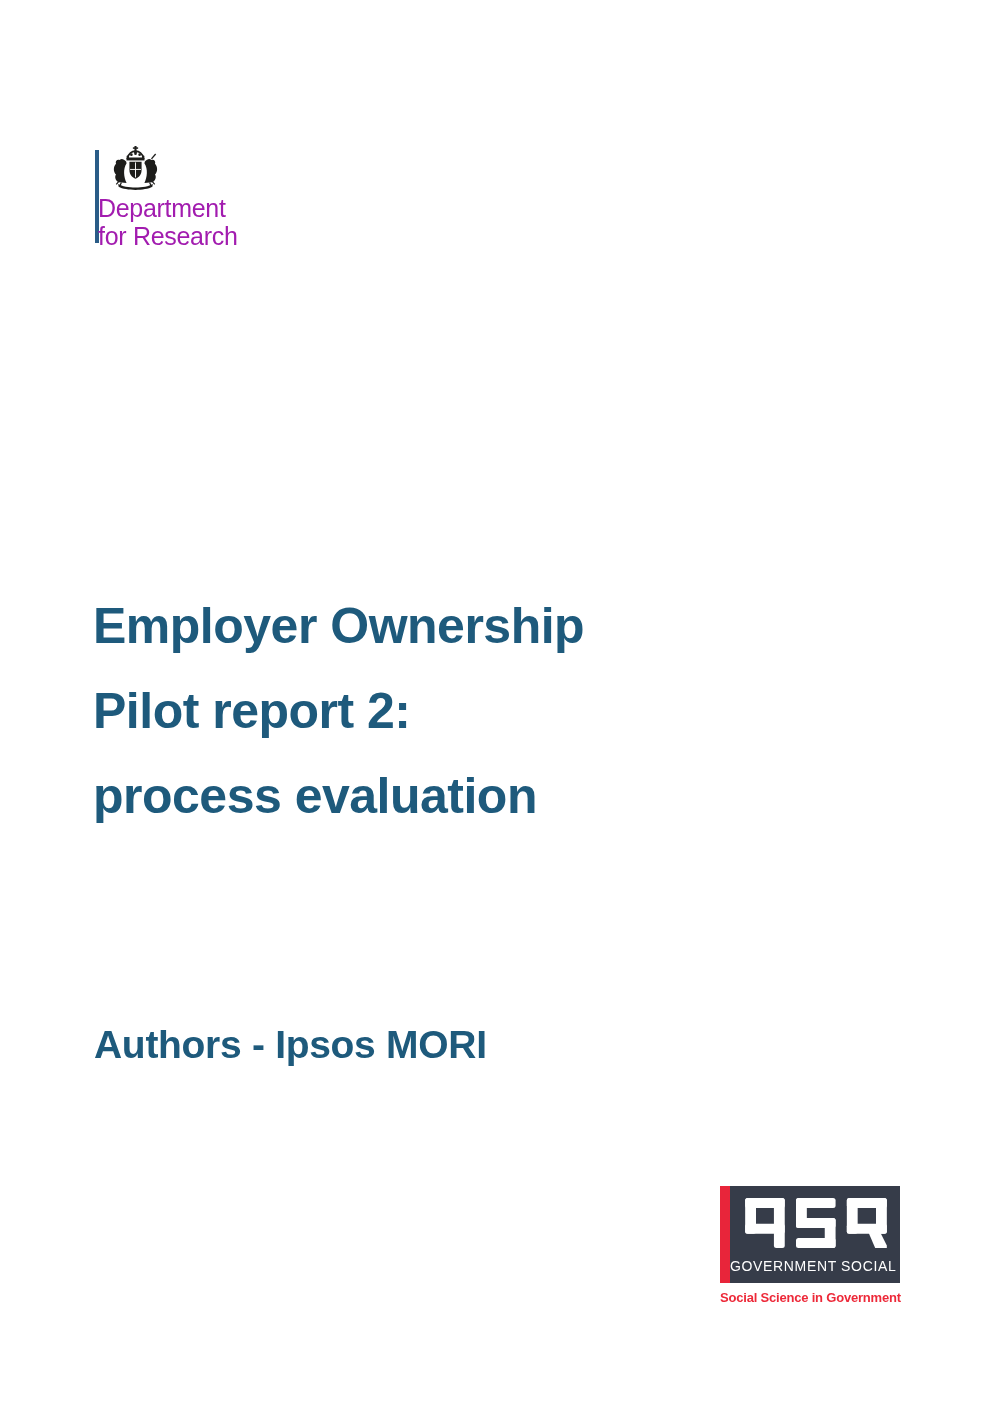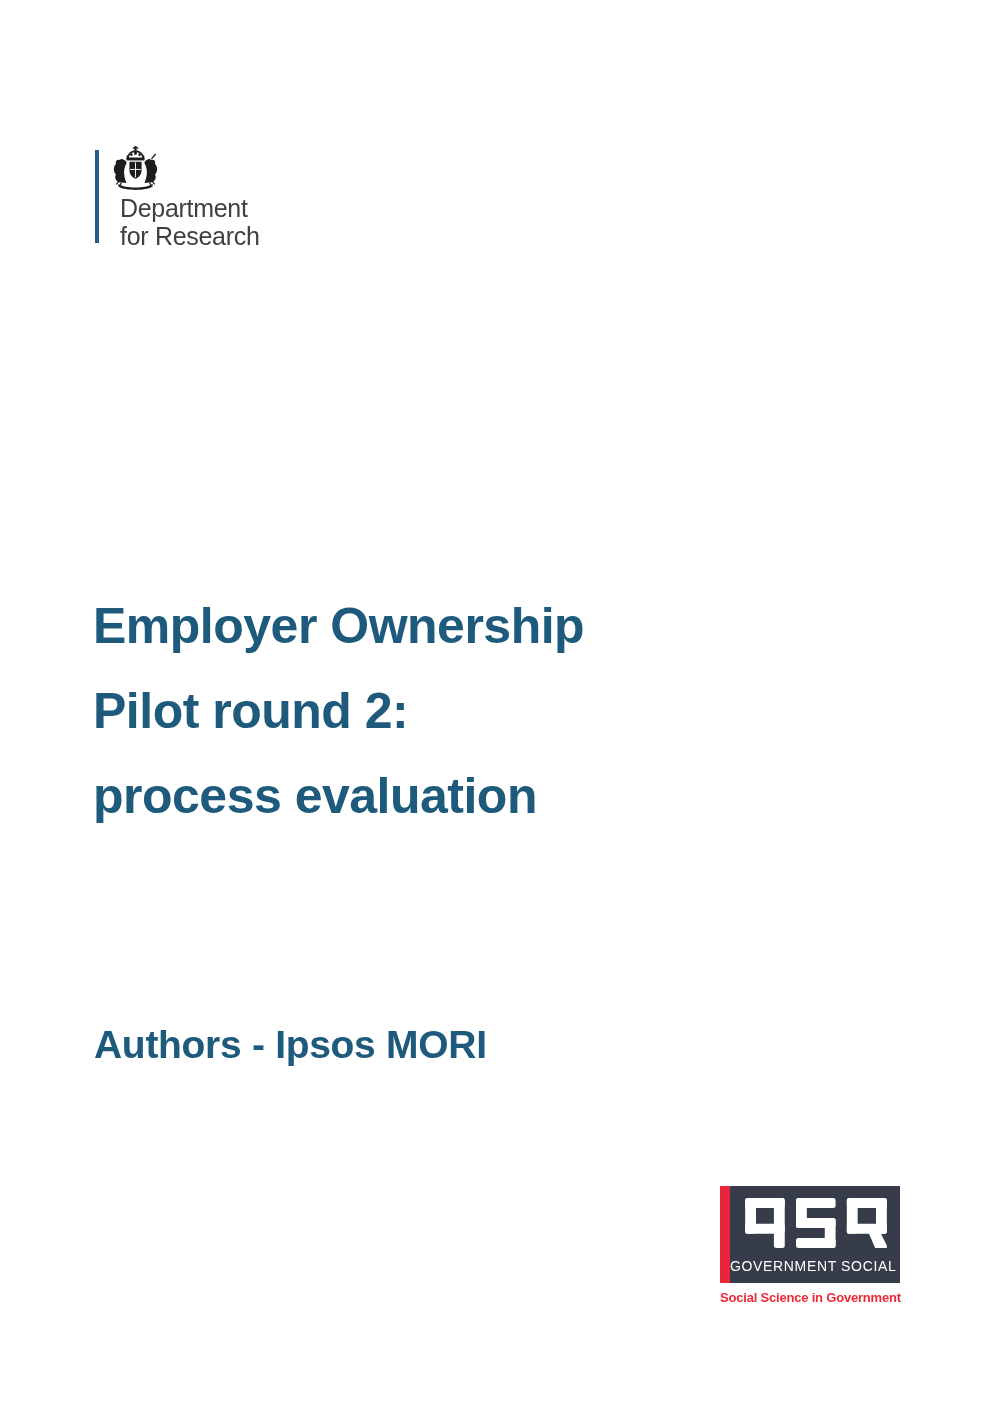--- a/index.html
+++ b/index.html
@@ -12,23 +12,23 @@
     height: 1401px;
     background: #ffffff;
     overflow: hidden;
   }
 
   
   .dfe-logo { position: absolute; left: 95px; top: 145px; width: 230px; height: 110px; }
   .dfe-bar  { position: absolute; left: 0; top: 5px; width: 4px; height: 93px; background: #2a5c87; }
   .dfe-crest{ position: absolute; left: 12px; top: 1px; width: 57px; height: 45px; }
   .dfe-text {
-    position: absolute; left: 25px; top: 49px;
+    position: absolute; left: 3px; top: 49px;
     font-size: 25px; line-height: 28px; font-weight: 400;
-    color: #404040; letter-spacing: -0.3px;
+    color: #a21caf; letter-spacing: -0.3px;
   }
 
   
   .title {
     position: absolute; left: 93px; top: 584px;
     font-size: 50px; line-height: 85px; font-weight: 700;
     color: #1e5a7c; letter-spacing: -0.5px;
   }
   .title-line { display: block; }
 
@@ -96,21 +96,21 @@
       <path d="M11.5,40.5 C20,45.5 40,45.5 48.5,40.5 L48,43.5 C40,48 20,48 12,43.5 Z"></path>
     </svg>
     <div class="dfe-text">
       <div>Department</div>
       <div>for Research</div>
     </div>
   </div>
 
   <h1 class="title">
     <span class="title-line">Employer Ownership</span>
-    <span class="title-line">Pilot round 2:</span>
+    <span class="title-line">Pilot report 2:</span>
     <span class="title-line">process evaluation</span>
   </h1>
 
   <div class="subtitle sub-authors">Authors - Ipsos MORI</div>
 
   <div class="gsr">
     <div class="gsr-box">
       <div class="gsr-stripe"></div>
       <svg class="gsr-letters" viewBox="0 0 340 120" xmlns="http://www.w3.org/2000/svg" fill="#ffffff">
 

